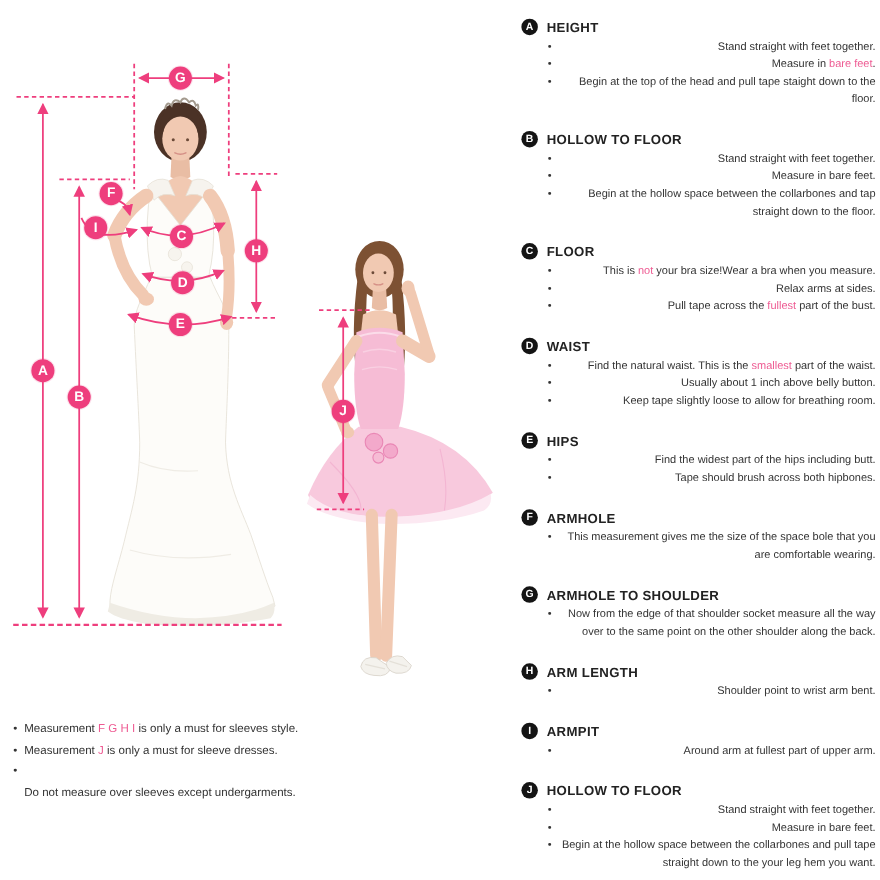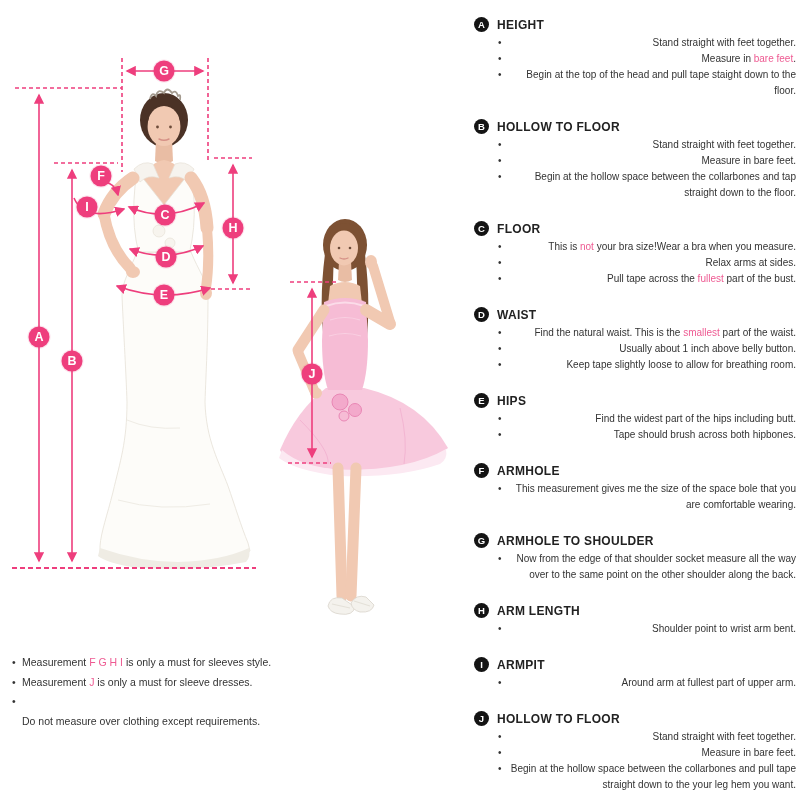--- a/index.html
+++ b/index.html
@@ -338,17 +338,17 @@
       <div class="note">
         <span class="dot">•</span>
         <span class="btext"><span>Measurement </span><span class="pink">F G H I</span><span> is only a must for sleeves style.</span></span>
       </div>
       <div class="note">
         <span class="dot">•</span>
         <span class="btext"><span>Measurement </span><span class="pink">J</span><span> is only a must for sleeve dresses.</span></span>
       </div>
       <div class="note">
         <span class="dot">•</span>
-        <span class="btext"><br><span>Do not measure over clothing except requirements.</span></span>
+        <span class="btext"><br><span>Do not measure over sleeves except undergarments.</span></span>
       </div>
     </div>
 
 </div>
 
 </body></html>

